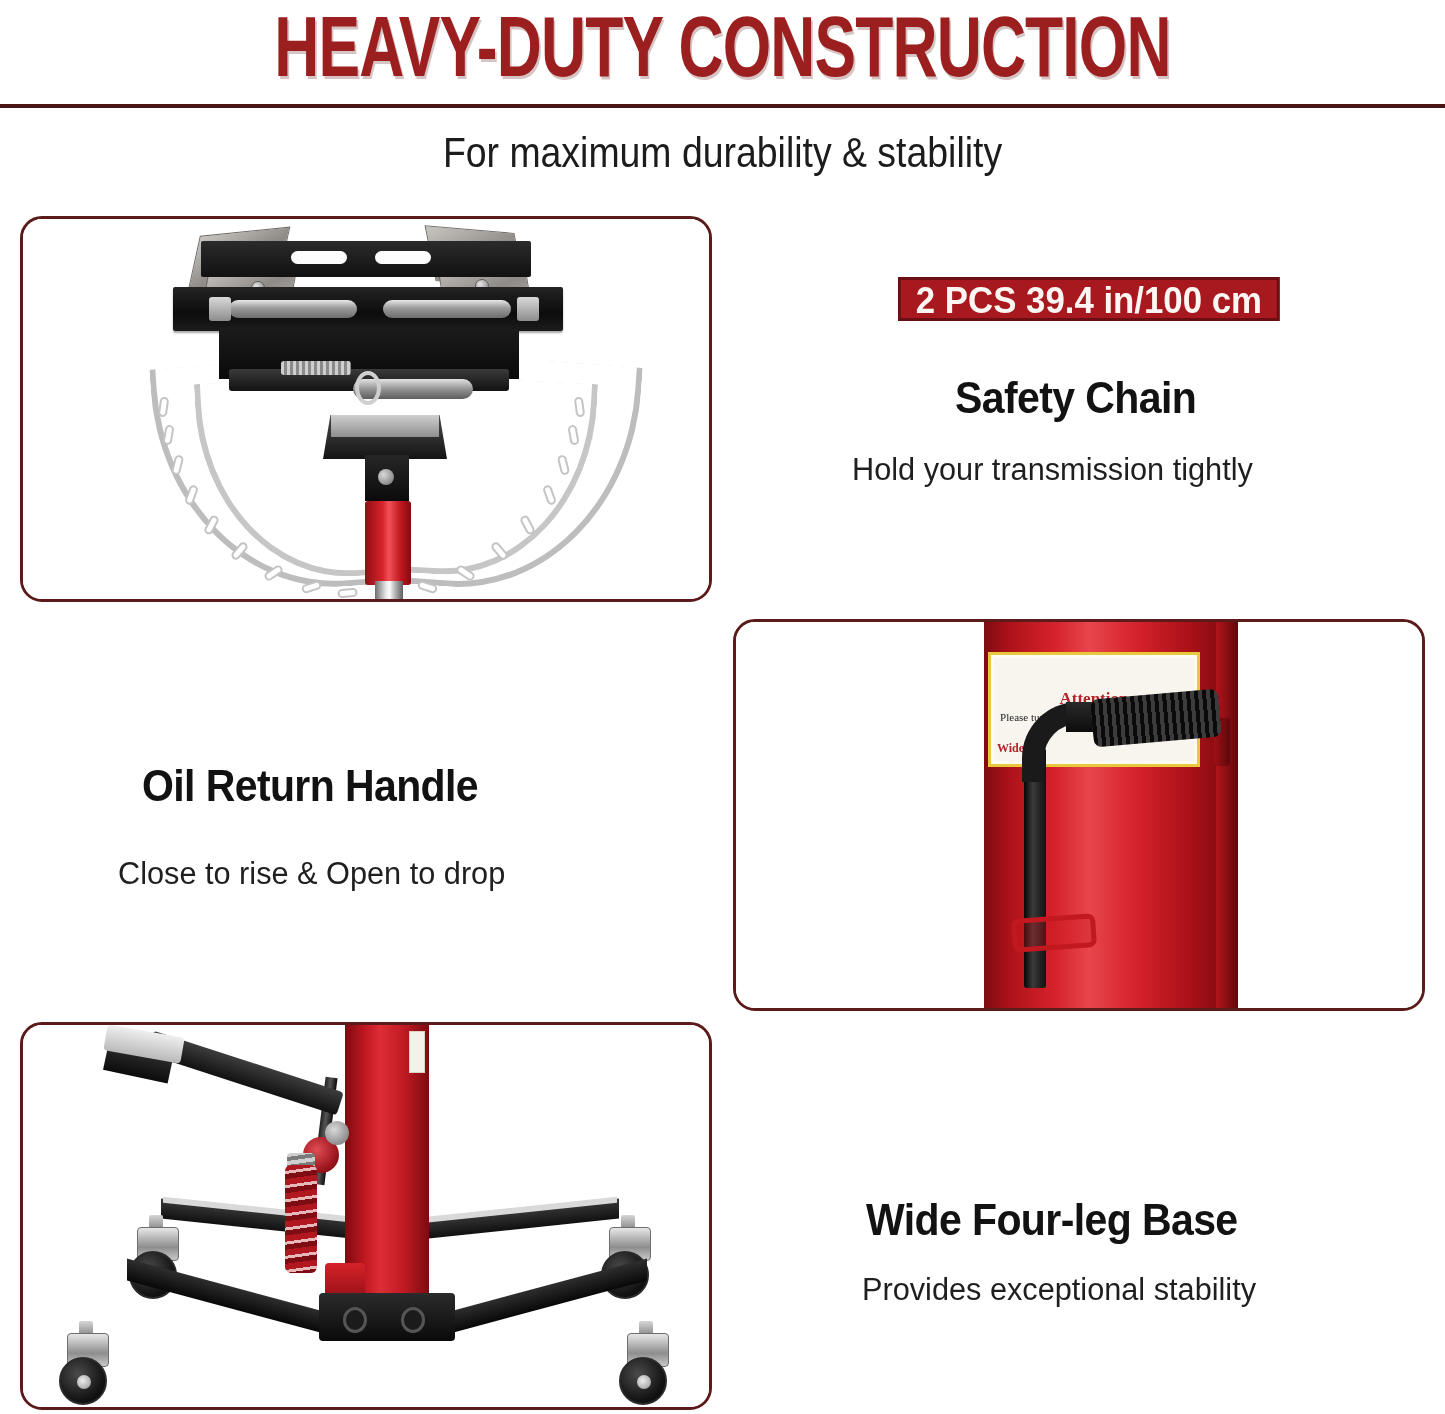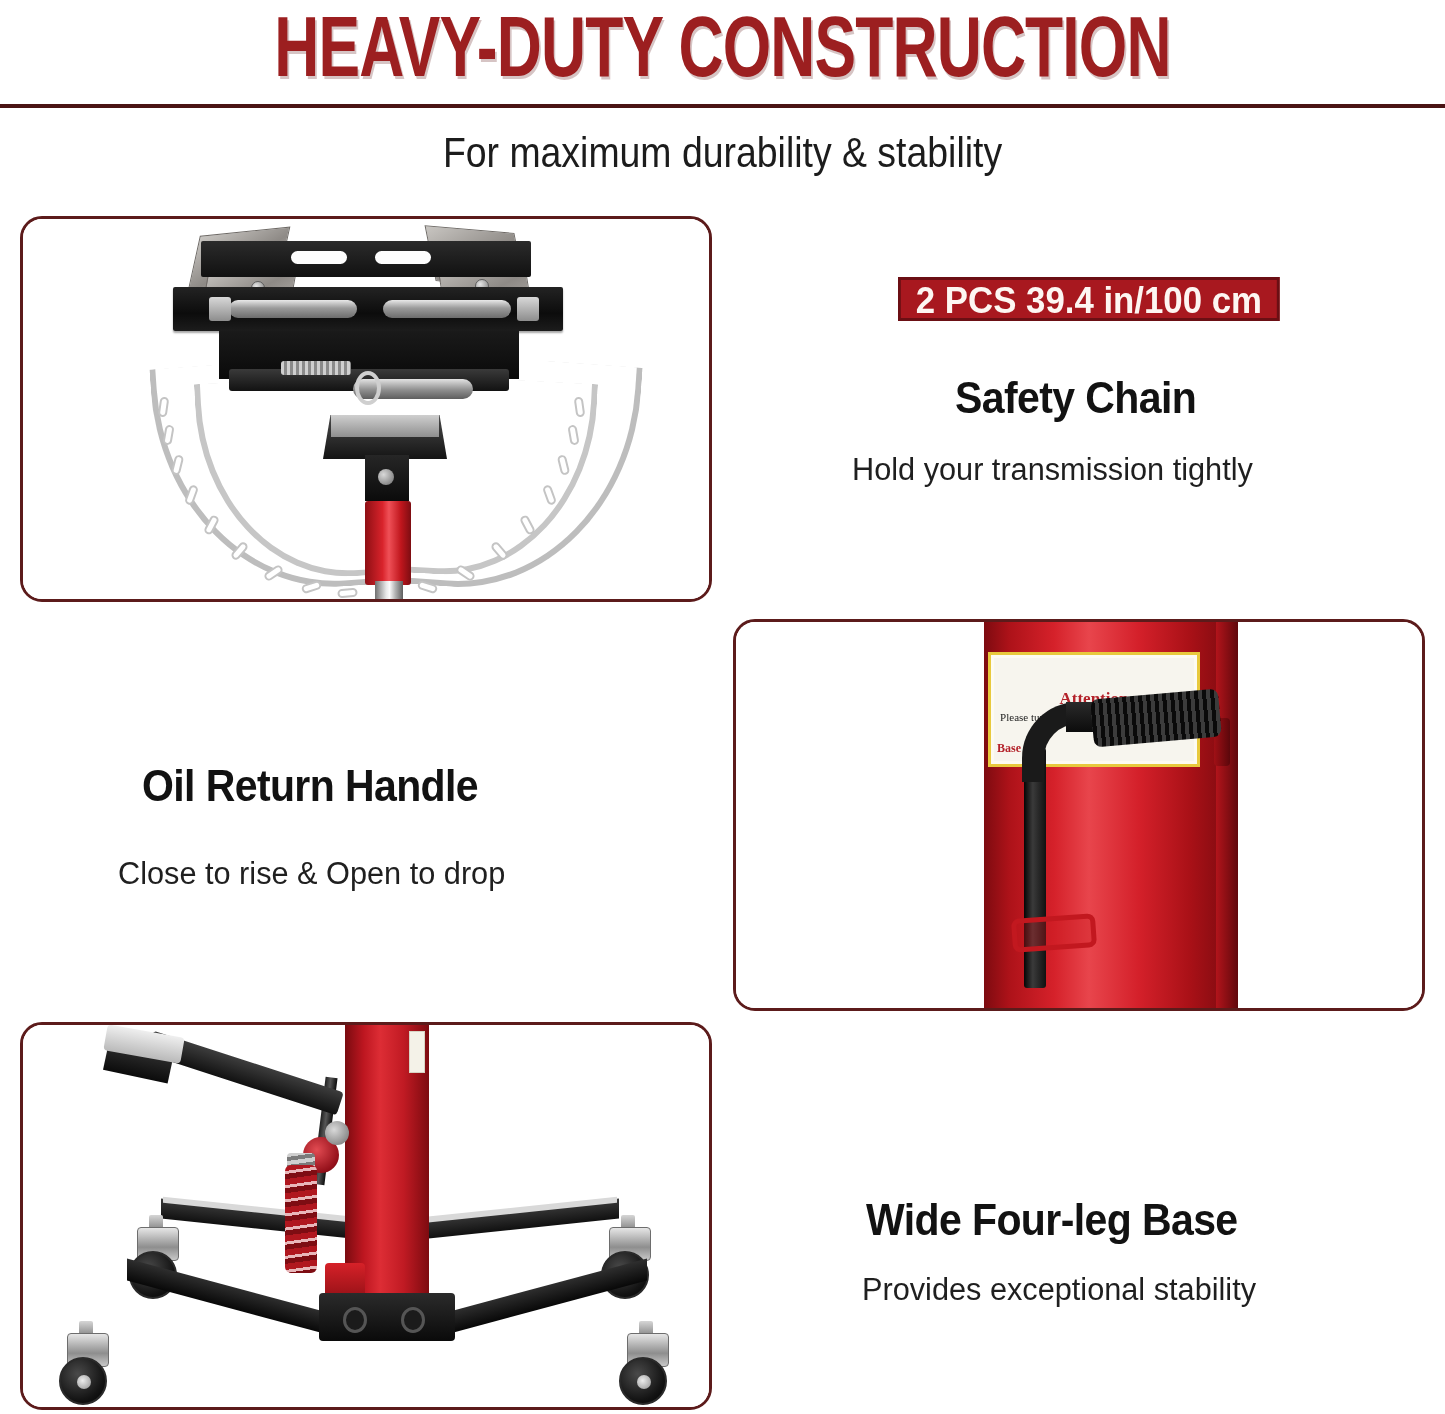--- a/index.html
+++ b/index.html
@@ -478,21 +478,21 @@
 
 <div class="photo-frame" id="frame-oil-handle">
   <div class="photo-stage">
     <div class="p2-cyl"></div>
     <div class="p2-cyl-right-edge"></div>
     <div class="p2-side-nub"></div>
 
     <div class="p2-label">
       <div class="p2-label-title">Attention</div>
       <div class="p2-label-line">Please turn the valve to the position "Close"</div>
-      <div class="p2-label-close">Base</div>
+      <div class="p2-label-close">Wide</div>
     </div>
 
     <div class="p2-handle-v"></div>
     <div class="p2-handle-elbow"></div>
     <div class="p2-handle-h"></div>
     <div class="p2-handle-grip"></div>
     <div class="p2-bracket"></div>
   </div>
 </div>
 

